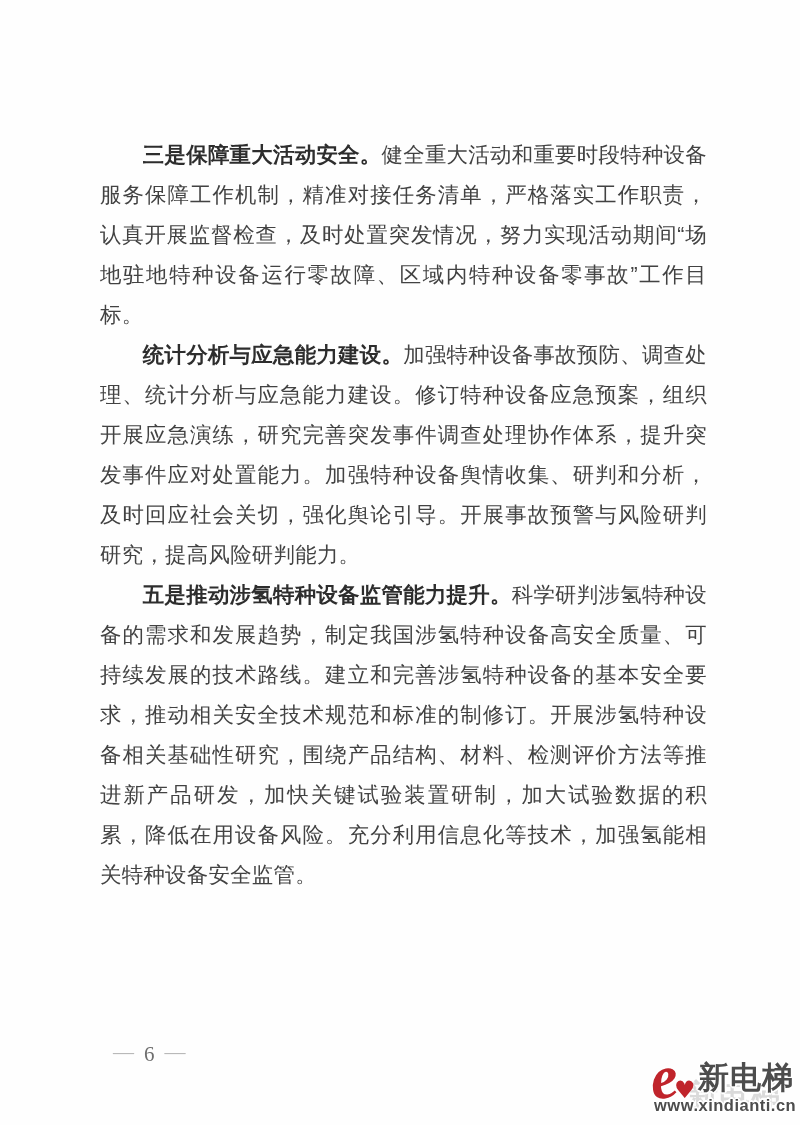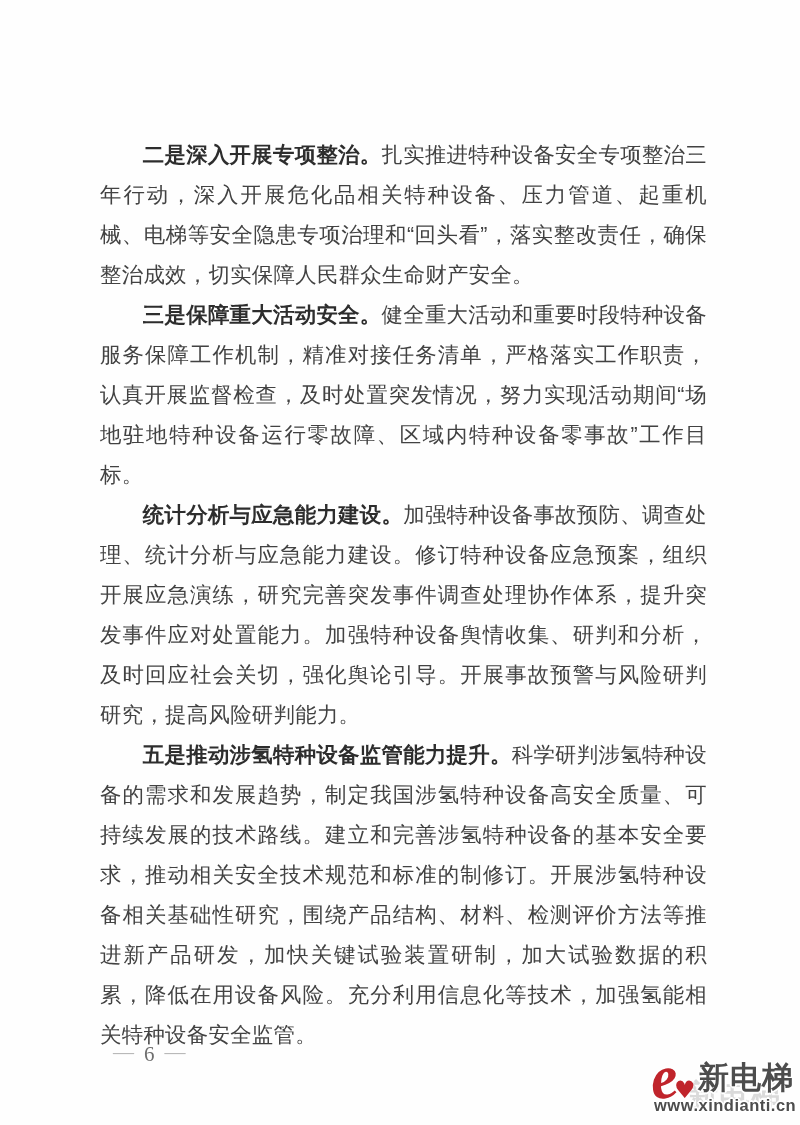--- a/index.html
+++ b/index.html
@@ -127,21 +127,20 @@
       -1px -1px 0 #fff, 1px -1px 0 #fff, -1px 1px 0 #fff, 1px 1px 0 #fff;
     text-align: center;
   }
 </style>
 </head>
 <body>
 
 <div class="page">
 
   <div class="content">
-    <p class="para"><span class="lead">二是深入开展专项整治。</span><span class="body-text">扎实推进特种设备安全专项整治三年行动，深入开展危化品相关特种设备、压力管道、起重机械、电梯等安全隐患专项治理和“回头看”，落实整改责任，确保整治成效，切实保障人民群众生命财产安全。</span></p>
     <p class="para"><span class="lead">三是保障重大活动安全。</span><span class="body-text">健全重大活动和重要时段特种设备服务保障工作机制，精准对接任务清单，严格落实工作职责，认真开展监督检查，及时处置突发情况，努力实现活动期间“场地驻地特种设备运行零故障、区域内特种设备零事故”工作目标。</span></p>
     <p class="para"><span class="lead">统计分析与应急能力建设。</span><span class="body-text">加强特种设备事故预防、调查处理、统计分析与应急能力建设。修订特种设备应急预案，组织开展应急演练，研究完善突发事件调查处理协作体系，提升突发事件应对处置能力。加强特种设备舆情收集、研判和分析，及时回应社会关切，强化舆论引导。开展事故预警与风险研判研究，提高风险研判能力。</span></p>
     <p class="para"><span class="lead">五是推动涉氢特种设备监管能力提升。</span><span class="body-text">科学研判涉氢特种设备的需求和发展趋势，制定我国涉氢特种设备高安全质量、可持续发展的技术路线。建立和完善涉氢特种设备的基本安全要求，推动相关安全技术规范和标准的制修订。开展涉氢特种设备相关基础性研究，围绕产品结构、材料、检测评价方法等推进新产品研发，加快关键试验装置研制，加大试验数据的积累，降低在用设备风险。充分利用信息化等技术，加强氢能相关特种设备安全监管。</span></p>
   </div>
 
   <div class="footer">
     <span class="dash">—</span><span class="pagenum">6</span><span class="dash">—</span>
   </div>
 
   <div class="logo">

